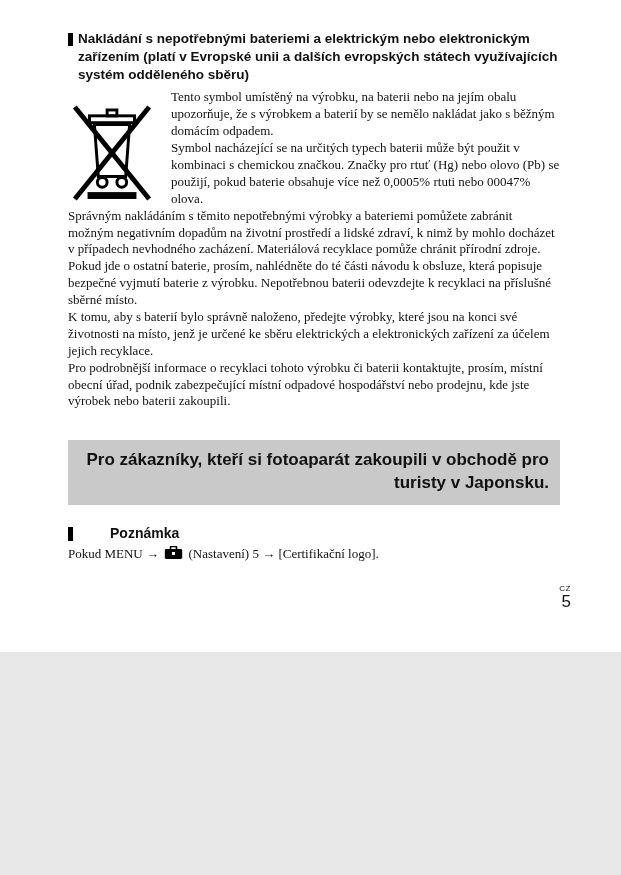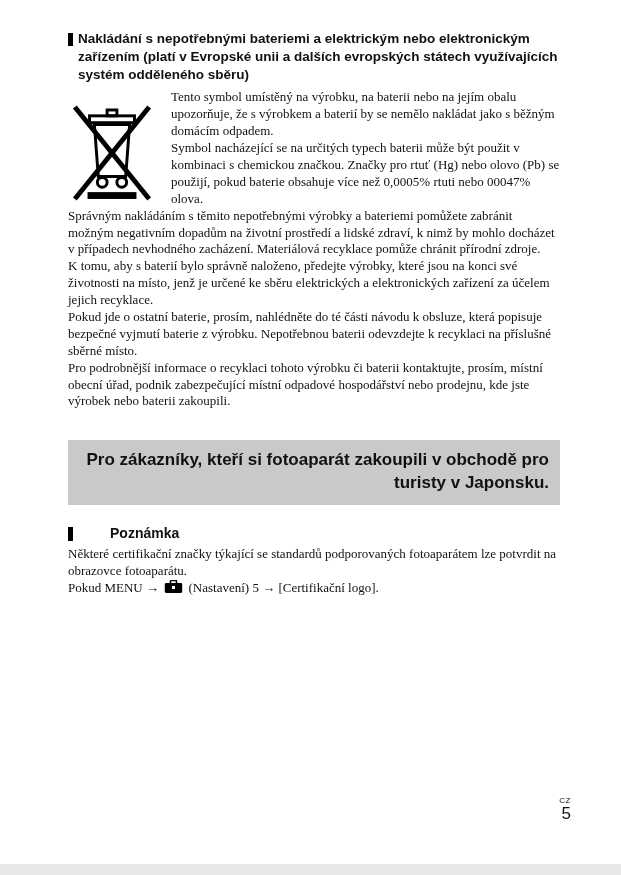--- a/index.html
+++ b/index.html
@@ -1,18 +1,18 @@
 <!DOCTYPE html>
 <html><head>
 <meta charset="utf-8">
 <style>
   html,body { margin:0; padding:0; background:#e8e8e8; }
   .page {
     position:relative;
-    width:621px; height:864px;
+    width:621px; height:652px;
     margin:0 auto;
     background:#ffffff;
     color:#111111;
     font-family:"Liberation Serif", serif;
     overflow:hidden;
   }
   .content {
     position:absolute;
     left:68px; top:30px; width:492px;
   }
@@ -81,32 +81,31 @@
           </g>
         </svg>
       </div>
       <div class="symbol-text">
         <p class="para">Tento symbol umístěný na výrobku, na baterii nebo na jejím obalu upozorňuje, že s výrobkem a baterií by se nemělo nakládat jako s běžným domácím odpadem.</p>
         <p class="para">Symbol nacházející se na určitých typech baterii může být použit v kombinaci s chemickou značkou. Značky pro rtuť (Hg) nebo olovo (Pb) se použijí, pokud baterie obsahuje více než 0,0005% rtuti nebo 00047% olova.</p>
       </div>
     </div>
 
     <p class="para">Správným nakládáním s těmito nepotřebnými výrobky a bateriemi pomůžete zabránit možným negativním dopadům na životní prostředí a lidské zdraví, k nimž by mohlo docházet v případech nevhodného zacházení. Materiálová recyklace pomůže chránit přírodní zdroje.</p>
+    <p class="para">Pokud jde o ostatní baterie, prosím, nahlédněte do té části návodu k obsluze, která popisuje bezpečné  vyjmutí baterie z výrobku. Nepotřebnou baterii odevzdejte k recyklaci na příslušné sběrné místo.</p>
     <p class="para">K tomu, aby s baterií bylo správně naloženo, předejte výrobky, které jsou na konci své životnosti na místo, jenž je určené ke sběru elektrických a elektronických zařízení za účelem jejich recyklace.</p>
-    <p class="para">Pokud jde o ostatní baterie, prosím, nahlédněte do té části návodu k obsluze, která popisuje bezpečné  vyjmutí baterie z výrobku. Nepotřebnou baterii odevzdejte k recyklaci na příslušné sběrné místo.</p>
     <p class="para">Pro podrobnější informace o recyklaci tohoto výrobku či baterii kontaktujte, prosím, místní obecní úřad, podnik zabezpečující místní odpadové hospodářství nebo prodejnu, kde jste výrobek nebo baterii zakoupili.</p>
 
     <div class="banner">Pro zákazníky, kteří si fotoaparát zakoupili v obchodě pro turisty v Japonsku.</div>
 
     <div class="note-heading-row">
       <div class="marker"></div>
       <div class="note-h-text">Poznámka</div>
     </div>
 
-    <p class="para">Některé certifikační značky týkající se standardů podporovaných fotoaparátem lze potvrdit na obrazovce fotoaparátu.</p>
 
     <p class="para menu-line">
       <span>Pokud MENU → </span><span class="setup-icon"><svg width="19" height="14" viewBox="0 0 19 14" aria-hidden="true">
             <path d="M6.5 3 V1.5 a1 1 0 0 1 1-1 h4 a1 1 0 0 1 1 1 V3" fill="none" stroke="#000" stroke-width="1.6"></path>
             <rect x="0.8" y="3" width="17.4" height="10" rx="1.4" fill="#000"></rect>
             <rect x="8" y="6" width="3" height="3" fill="#fff"></rect>
           </svg></span><span> (Nastavení) 5 → [Certifikační logo].</span>
     </p>
 
   </div>

